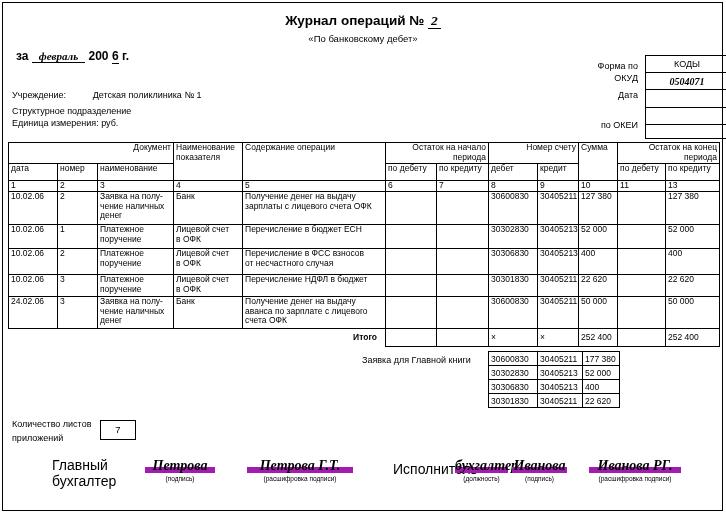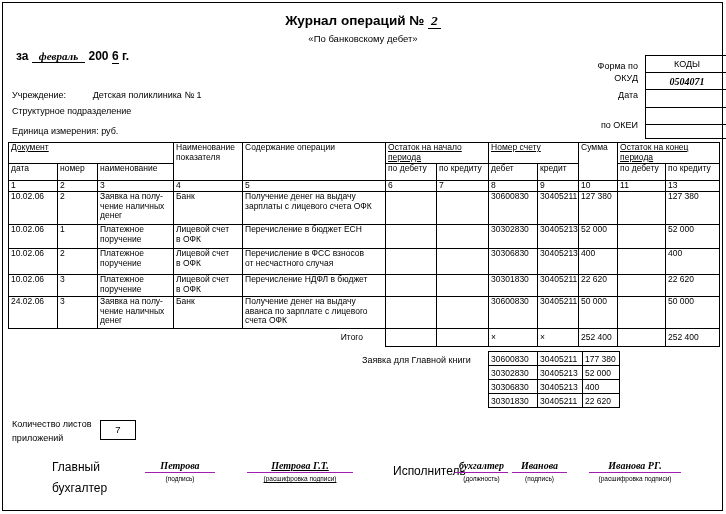--- a/index.html
+++ b/index.html
@@ -34,44 +34,44 @@
 
   
   .info { left:12px; font-size:9px; }
   .info .val { margin-left:24px; }
 
   
   .main-table-wrap { left:8px; top:142px; }
   table.main { border-collapse:collapse; table-layout:fixed; width:711px; }
   table.main td { border:1px solid #000; font-size:8.5px; line-height:1.12;
                   vertical-align:top; padding:0 2px; overflow:hidden; }
-  table.main td.c { text-align:left;text-decoration:underline; }
+  table.main td.c { text-align:right; }
   table.main tr.hA td { height:21px; }
   table.main tr.hB td { height:17px; }
   table.main tr.hC td { height:11px; line-height:1; }
   table.main td.nb { border-left:none; border-bottom:none; border-top:1px solid #000; }
-  table.main td.total-label { text-align:right; padding-right:22px; vertical-align:middle; }
+  table.main td.total-label { text-align:right; padding-right:8px; vertical-align:middle;font-weight:bold; }
   table.main tr.total td { vertical-align:middle; }
 
   
   .turnovers-label { left:362px; top:355px; font-size:9px; }
   .turnovers { left:488px; top:351px; border-collapse:collapse; table-layout:fixed; }
   .turnovers td { border:1px solid #000; font-size:8.5px; height:14px;
                   padding:0 2px; vertical-align:middle; overflow:hidden; }
 
   
   .attach-label { left:12px; top:417px; font-size:9px; line-height:14px; }
   .attach-box { left:100px; top:420px; width:36px; height:20px;
                 border:1px solid #000; text-align:center; font-size:9.5px;
                 line-height:18px; }
 
   
-  .sig-role { font-size:12px; line-height:21px; }
+  .sig-role { font-size:14px; line-height:16px; }
   .sig { text-align:center; }
-  .sig .line { border-bottom:1px solid #a21caf; font-size:10px; height:14px;
+  .sig .line { border-bottom:6px solid #a21caf; font-size:14px; height:14px;
                line-height:14px; }
   .sig .cap { font-size:6.5px; padding-top:2px; color:#000; }
 </style>
 </head>
 <body>
 
 <div class="frame"></div>
 
 <div class="abs title-line">
   <span>Журнал операций №</span>
@@ -108,21 +108,21 @@
         <td style="height:14px;"></td>
       </tr>
 </tbody>
   </table>
 
 <div class="abs info" style="top:90px;">
   <span>Учреждение:</span>
   <span class="val">Детская поликлиника № 1</span>
 </div>
 <div class="abs info" style="top:106px;">Структурное подразделение</div>
-<div class="abs info" style="top:126px;">Единица измерения: руб.</div>
+<div class="abs info" style="top:118px;">Единица измерения: руб.</div>
 
 <div class="abs main-table-wrap">
 <table class="main">
   <colgroup>
     <col style="width:49px">
         <col style="width:40px">
         <col style="width:76px">
     <col style="width:69px">
         <col style="width:143px">
         <col style="width:51px">
@@ -306,21 +306,21 @@
 приложений</div>
 <div class="abs attach-box">7</div>
 
 <div class="abs sig-role pre" style="left:52px; top:457px;">Главный
 бухгалтер</div>
 
 <div class="abs sig" style="left:145px; top:459px; width:70px;">
   <div class="line hand">Петрова</div>
   <div class="cap">(подпись)</div>
 </div>
-<div class="abs sig" style="left:247px; top:459px; width:106px;text-decoration:underline;">
+<div class="abs sig" style="left:247px; top:459px; width:106px;">
   <div class="line hand">Петрова Г.Т.</div>
   <div class="cap">(расшифровка подписи)</div>
 </div>
 
 <div class="abs sig-role" style="left:393px; top:461px;">Исполнитель</div>
 
 <div class="abs sig" style="left:455px; top:459px; width:53px;">
   <div class="line hand">бухгалтер</div>
   <div class="cap">(должность)</div>
 </div>

